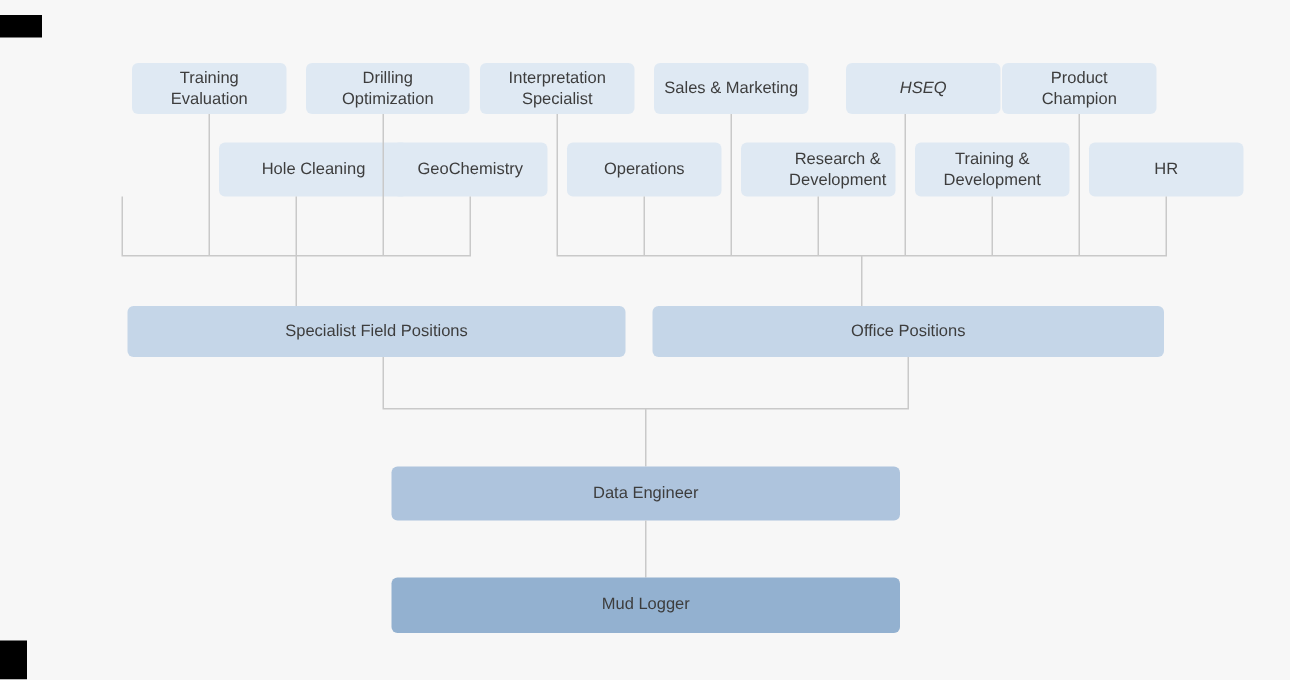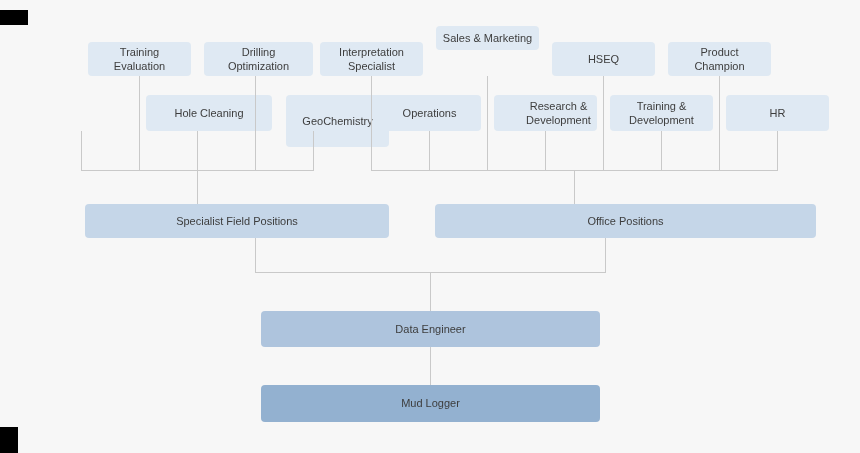--- a/index.html
+++ b/index.html
@@ -39,26 +39,26 @@
 <body>
 
 <div class="canvas">
 
   <div class="artifact" style="left:0; top:10; width:28px; height:15px; top:10px;"></div>
   <div class="artifact" style="left:0; top:427px; width:18px; height:26px;"></div>
 
   <div class="node t1" style="left:88px;  top:42px; width:103px; height:34px;">Training Evaluation</div>
   <div class="node t1" style="left:204px; top:42px; width:109px; height:34px;">Drilling Optimization</div>
   <div class="node t1" style="left:320px; top:42px; width:103px; height:34px;">Interpretation Specialist</div>
-  <div class="node t1" style="left:436px; top:26px; width:103px; height:24px;">Sales &amp; Marketing</div>
-  <div class="node t1" style="left:552px; top:42px; width:103px; height:34px;">HSEQ</div>
+  <div class="node t1" style="left:436px; top:42px; width:103px; height:34px;">Sales &amp; Marketing</div>
+  <div class="node t1" style="left:564px; top:42px; width:103px; height:34px;font-style:italic;">HSEQ</div>
   <div class="node t1" style="left:668px; top:42px; width:103px; height:34px;">Product Champion</div>
 
   <div class="node t1" style="left:146px; top:95px; width:126px; height:36px;text-align:right;">Hole Cleaning</div>
-  <div class="node t1" style="left:262px; top:95px; width:103px; height:52px;margin-left:24px;">GeoChemistry</div>
+  <div class="node t1" style="left:262px; top:95px; width:103px; height:36px;">GeoChemistry</div>
   <div class="node t1" style="left:378px; top:95px; width:103px; height:36px;">Operations</div>
   <div class="node t1" style="left:494px; top:95px; width:103px; height:36px;padding-left:32px;">Research &amp; Development</div>
   <div class="node t1" style="left:610px; top:95px; width:103px; height:36px;">Training &amp; Development</div>
   <div class="node t1" style="left:726px; top:95px; width:103px; height:36px;">HR</div>
 
   <div class="vline" style="left:139px; top:76px; height:94px;"></div>
   <div class="vline" style="left:255px; top:76px; height:94px;"></div>
   <div class="vline" style="left:371px; top:76px; height:94px;"></div>
   <div class="vline" style="left:487px; top:76px; height:94px;"></div>
   <div class="vline" style="left:603px; top:76px; height:94px;"></div>
@@ -71,22 +71,22 @@
   <div class="vline" style="left:545px; top:131px; height:39px;"></div>
   <div class="vline" style="left:661px; top:131px; height:39px;"></div>
   <div class="vline" style="left:777px; top:131px; height:39px;"></div>
 
   <div class="hline" style="left:81px;  top:170px; width:233px;"></div>
   <div class="hline" style="left:371px; top:170px; width:407px;"></div>
 
   <div class="vline" style="left:197px; top:170px; height:34px;"></div>
   <div class="vline" style="left:574px; top:170px; height:34px;"></div>
 
-  <div class="node t2" style="left:85px;  top:204px; width:304px; height:34px;">Specialist Field Positions</div>
-  <div class="node t2" style="left:435px; top:204px; width:381px; height:34px;">Office Positions</div>
+  <div class="node t2" style="left:85px;  top:204px; width:332px; height:34px;">Specialist Field Positions</div>
+  <div class="node t2" style="left:435px; top:204px; width:341px; height:34px;">Office Positions</div>
 
   <div class="vline" style="left:255px; top:238px; height:34px;"></div>
   <div class="vline" style="left:605px; top:238px; height:34px;"></div>
   <div class="hline" style="left:255px; top:272px; width:351px;"></div>
   <div class="vline" style="left:430px; top:272px; height:39px;"></div>
 
   <div class="node t3" style="left:261px; top:311px; width:339px; height:36px;text-align:center;">Data Engineer</div>
 
   <div class="vline" style="left:430px; top:347px; height:38px;"></div>
 

